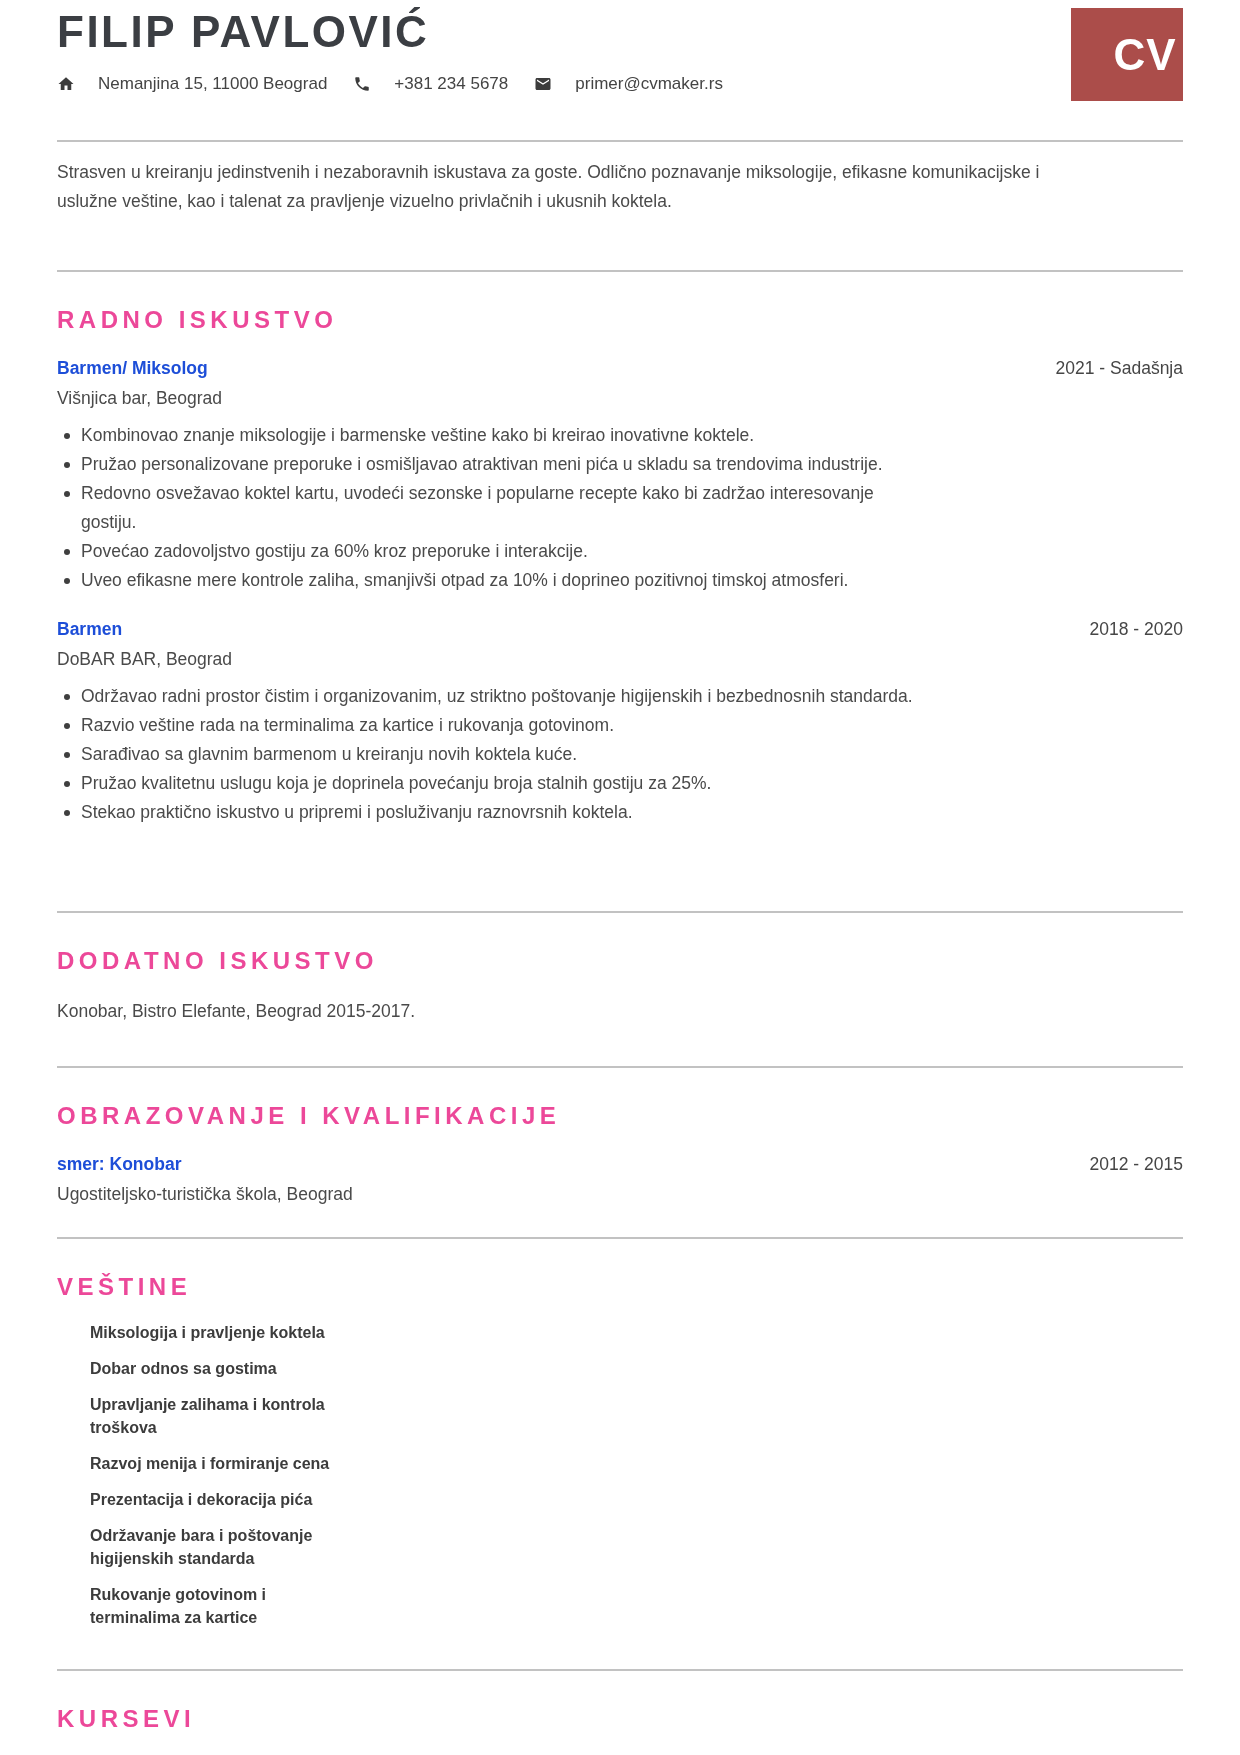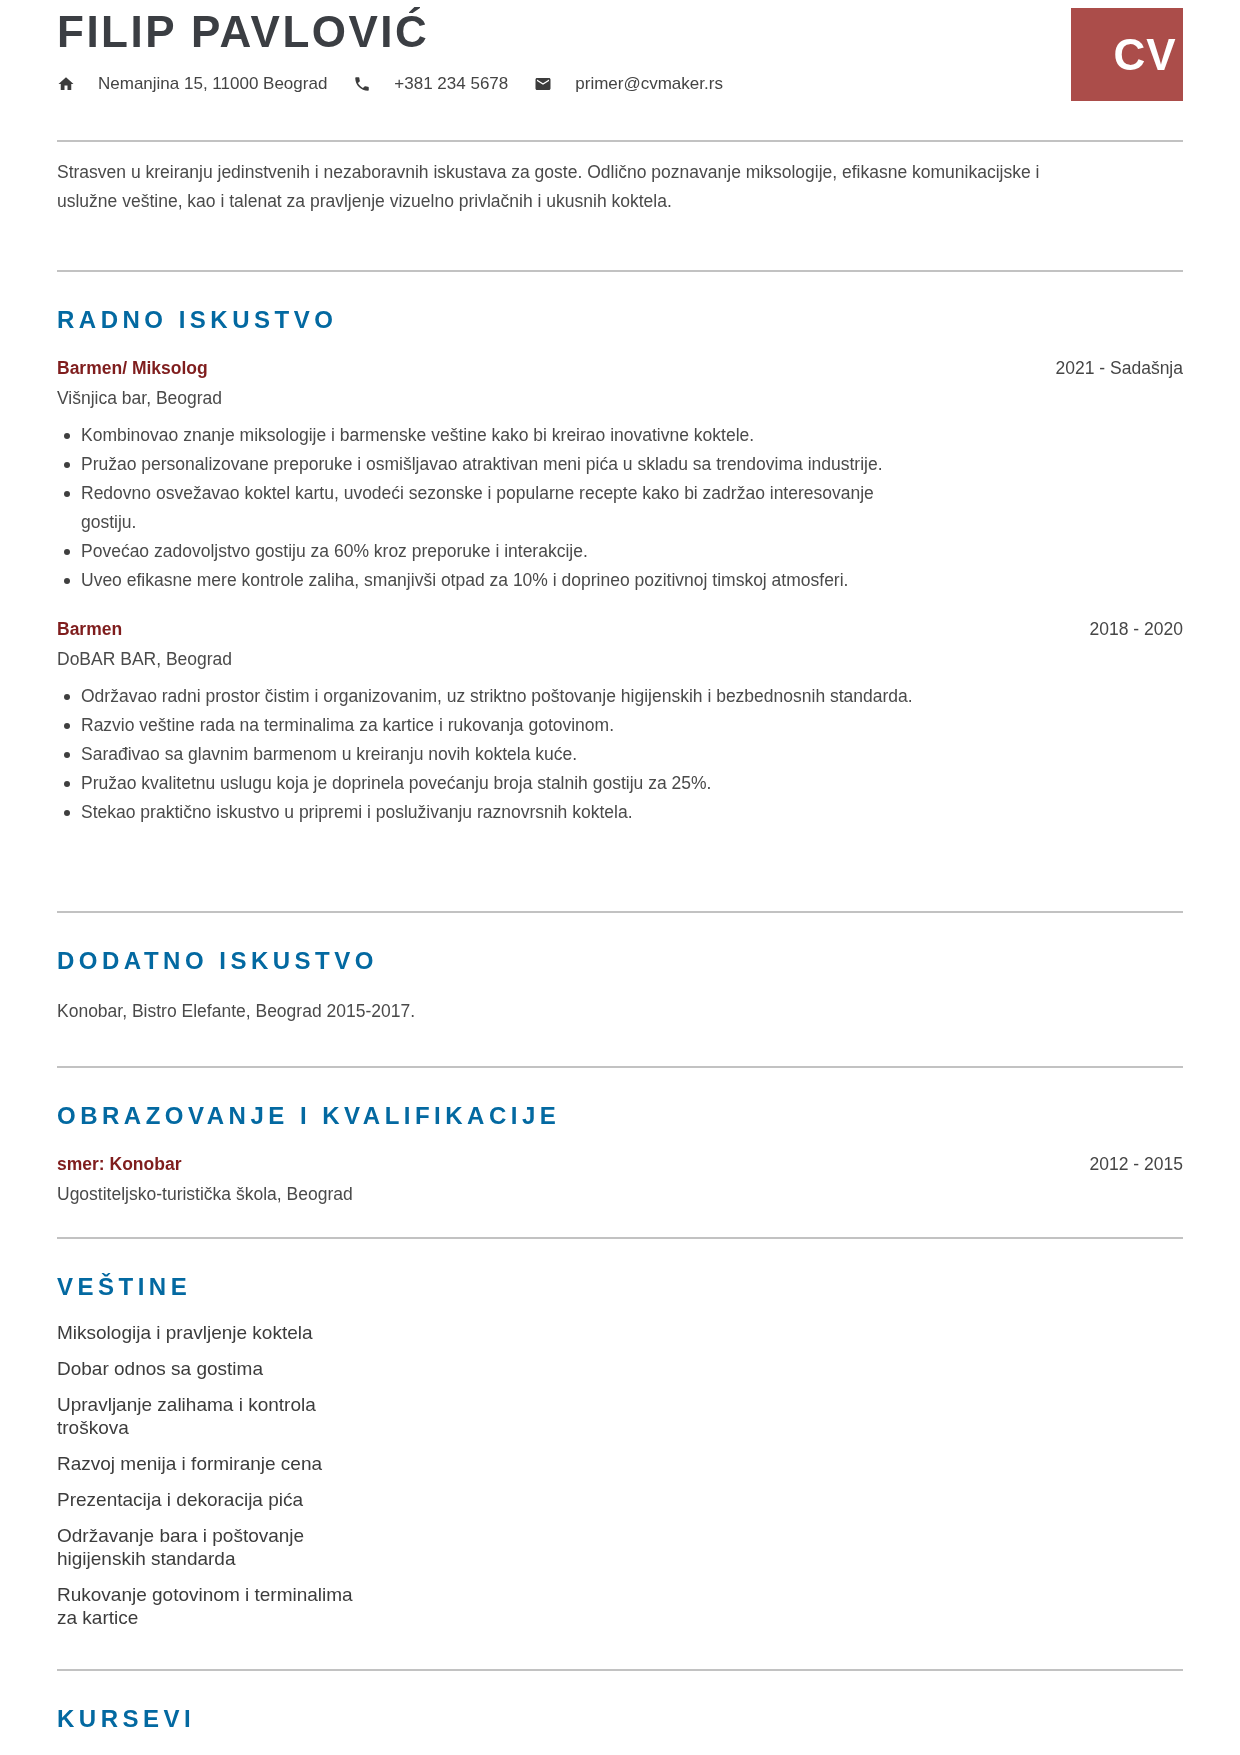--- a/index.html
+++ b/index.html
@@ -71,30 +71,30 @@
     font-size: 17.5px;
     line-height: 29px;
     color: #4a4a4a;
     max-width: 1010px;
   }
   h2.sec-title {
     margin-top: 34px;
     font-size: 24px;
     font-weight: bold;
     letter-spacing: 4.5px;
-    color: #0369a1;
+    color: #ec4899;
   }
   .entry { margin-top: 24px; }
   .entry-head {
     display: flex;
     justify-content: space-between;
     align-items: baseline;
     font-size: 17.5px;
   }
-  .entry-role { font-weight: bold; color: #7f1d1d; }
+  .entry-role { font-weight: bold; color: #1d4ed8; }
   .entry-period { font-weight: normal; color: #464646; }
   .entry-company { margin-top: 9px; font-size: 17.5px; color: #4a4a4a; }
   ul.bullets { margin-top: 12px; list-style: none; }
   ul.bullets li {
     position: relative;
     padding-left: 24px;
     font-size: 17.5px;
     line-height: 29px;
     color: #4a4a4a;
     max-width: 860px;
@@ -110,25 +110,26 @@
     background: #3f3f3f;
   }
   .plain-text {
     margin-top: 22px;
     font-size: 17.5px;
     line-height: 29px;
     color: #4a4a4a;
   }
   ul.skills { margin-top: 20px; list-style: none; width: 300px; }
   ul.skills li {
-    font-size: 19px;
-    font-weight: normal;
+    font-size: 16px;
+    font-weight: bold;
     line-height: 23px;
     color: #3c3c3c;
     margin-bottom: 13px;
+    margin-left: 33px;
   }
 </style>
 </head>
 <body>
 
 <div class="page">
 
   <h1 class="name">FILIP PAVLOVIĆ</h1>
 
   <div class="logo" style="background: rgb(171, 77, 74);">

